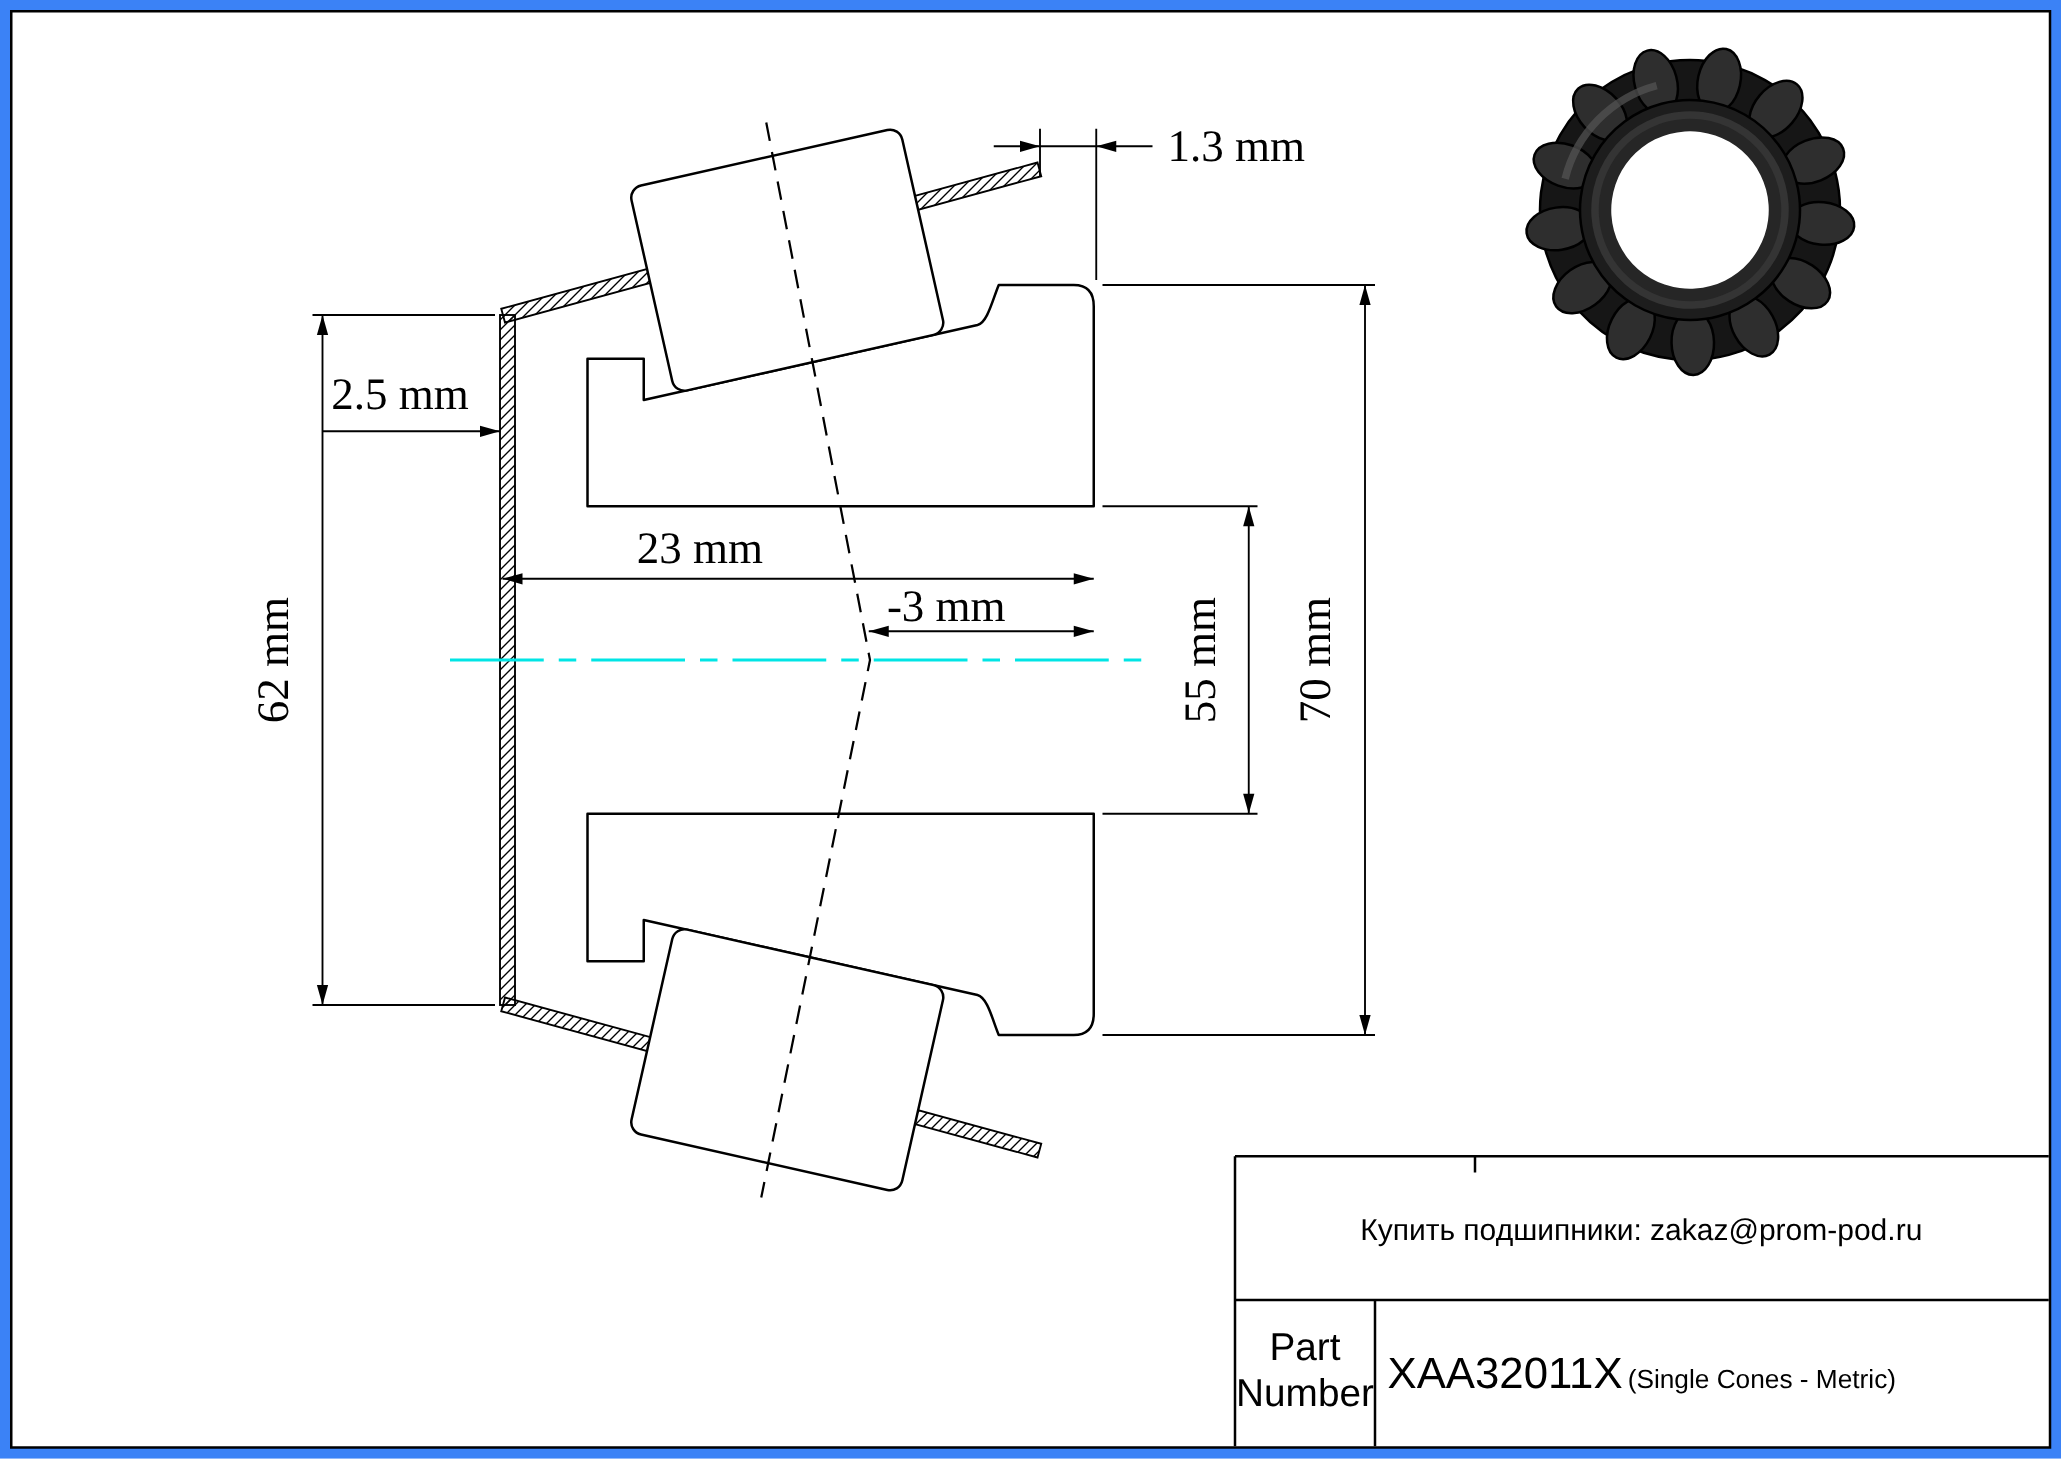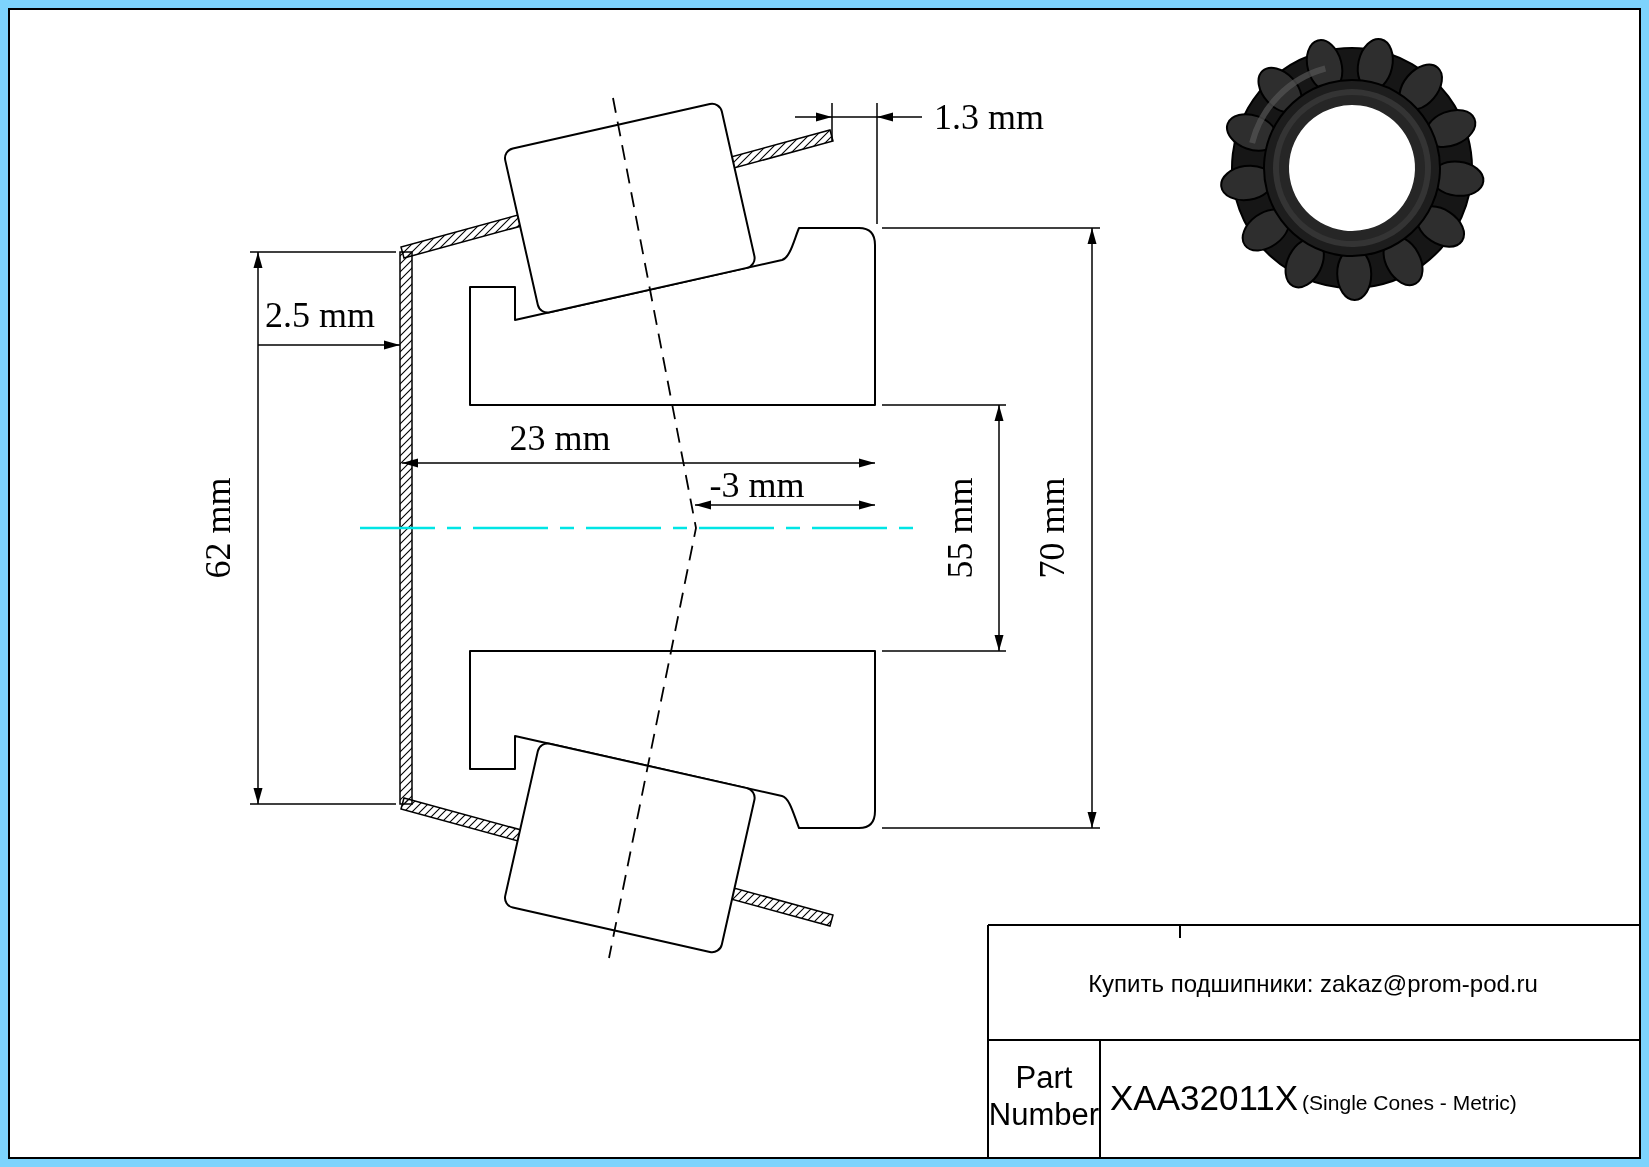--- a/index.html
+++ b/index.html
@@ -1,16 +1,16 @@
 <!DOCTYPE html>
 <html><head>
 <meta charset="utf-8">
 <style>
   html,body{margin:0;padding:0;background:#ffffff;}
-  .page{width:1649px;height:1167px;position:relative;background:#7dd3fc;overflow:hidden;}
+  .page{width:1649px;height:1167px;position:relative;background:#3b82f6;overflow:hidden;}
   svg{display:block;}
   text{font-family:"Liberation Serif", serif;fill:#000;}
   .dim-text{font-size:36px;}
   .tb-text{font-family:"Liberation Sans", sans-serif;}
   .note-text{font-size:24px;}
   .part-label{font-size:31px;}
   .part-number{font-size:35px;}
   .part-type{font-size:21px;}
   .thin{stroke:#000;stroke-width:1.5;fill:none;}
   .outline{stroke:#000;stroke-width:2;fill:none;stroke-linejoin:round;}

